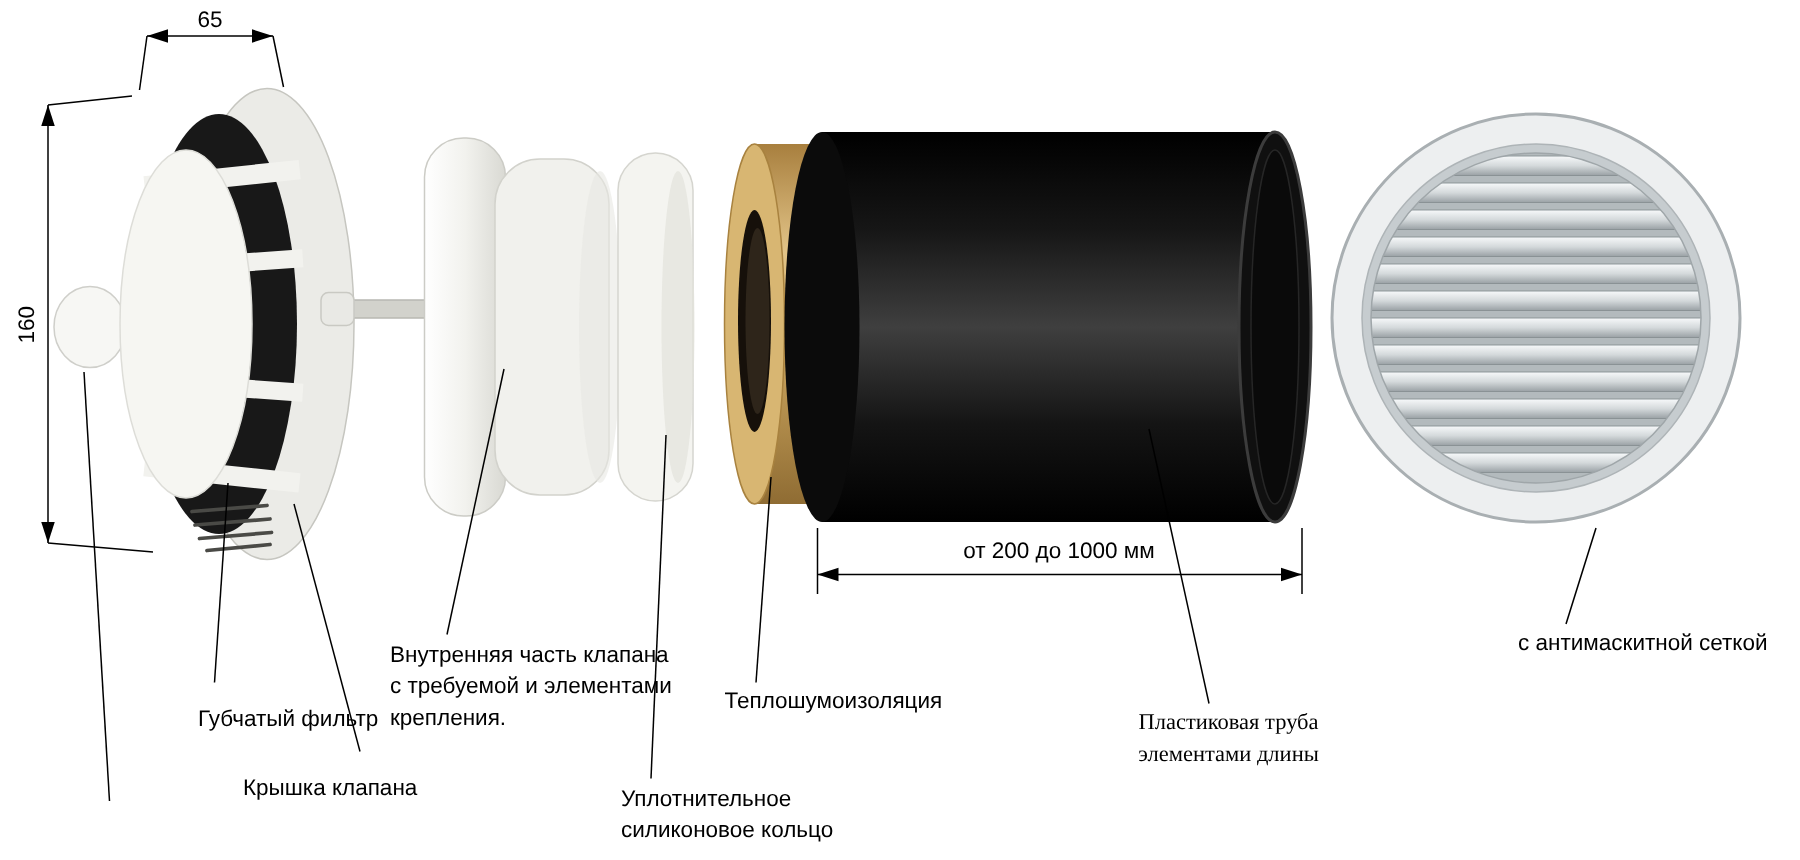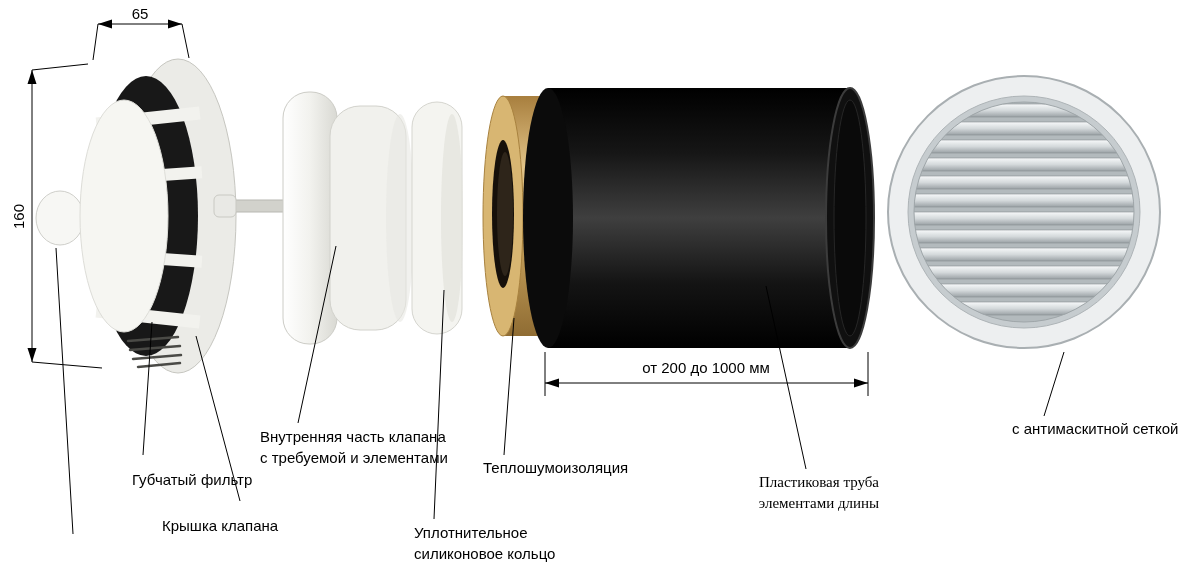--- a/index.html
+++ b/index.html
@@ -187,20 +187,21 @@
   <div class="dim" style="left:616px; top:359px; width:180px;">от 200 до 1000 мм</div>
 
 
   <div class="lbl" style="left:92px; top:469px;margin-left:40px;">Губчатый фильтр</div>
 
   <div class="lbl" style="left:162px; top:515px;">Крышка клапана</div>
 
   <div class="lbl" style="left:260px; top:426px;">
     <div>Внутренняя часть клапана</div>
     <div>с требуемой и элементами</div>
+    <div>крепления.</div>
   </div>
 
   <div class="lbl" style="left:483px; top:457px;">Теплошумоизоляция</div>
 
   <div class="lbl" style="left:414px; top:522px;">
     <div>Уплотнительное</div>
     <div>силиконовое кольцо</div>
   </div>
 
   <div class="lbl center" style="left:738px; top:472px; width:162px;">

